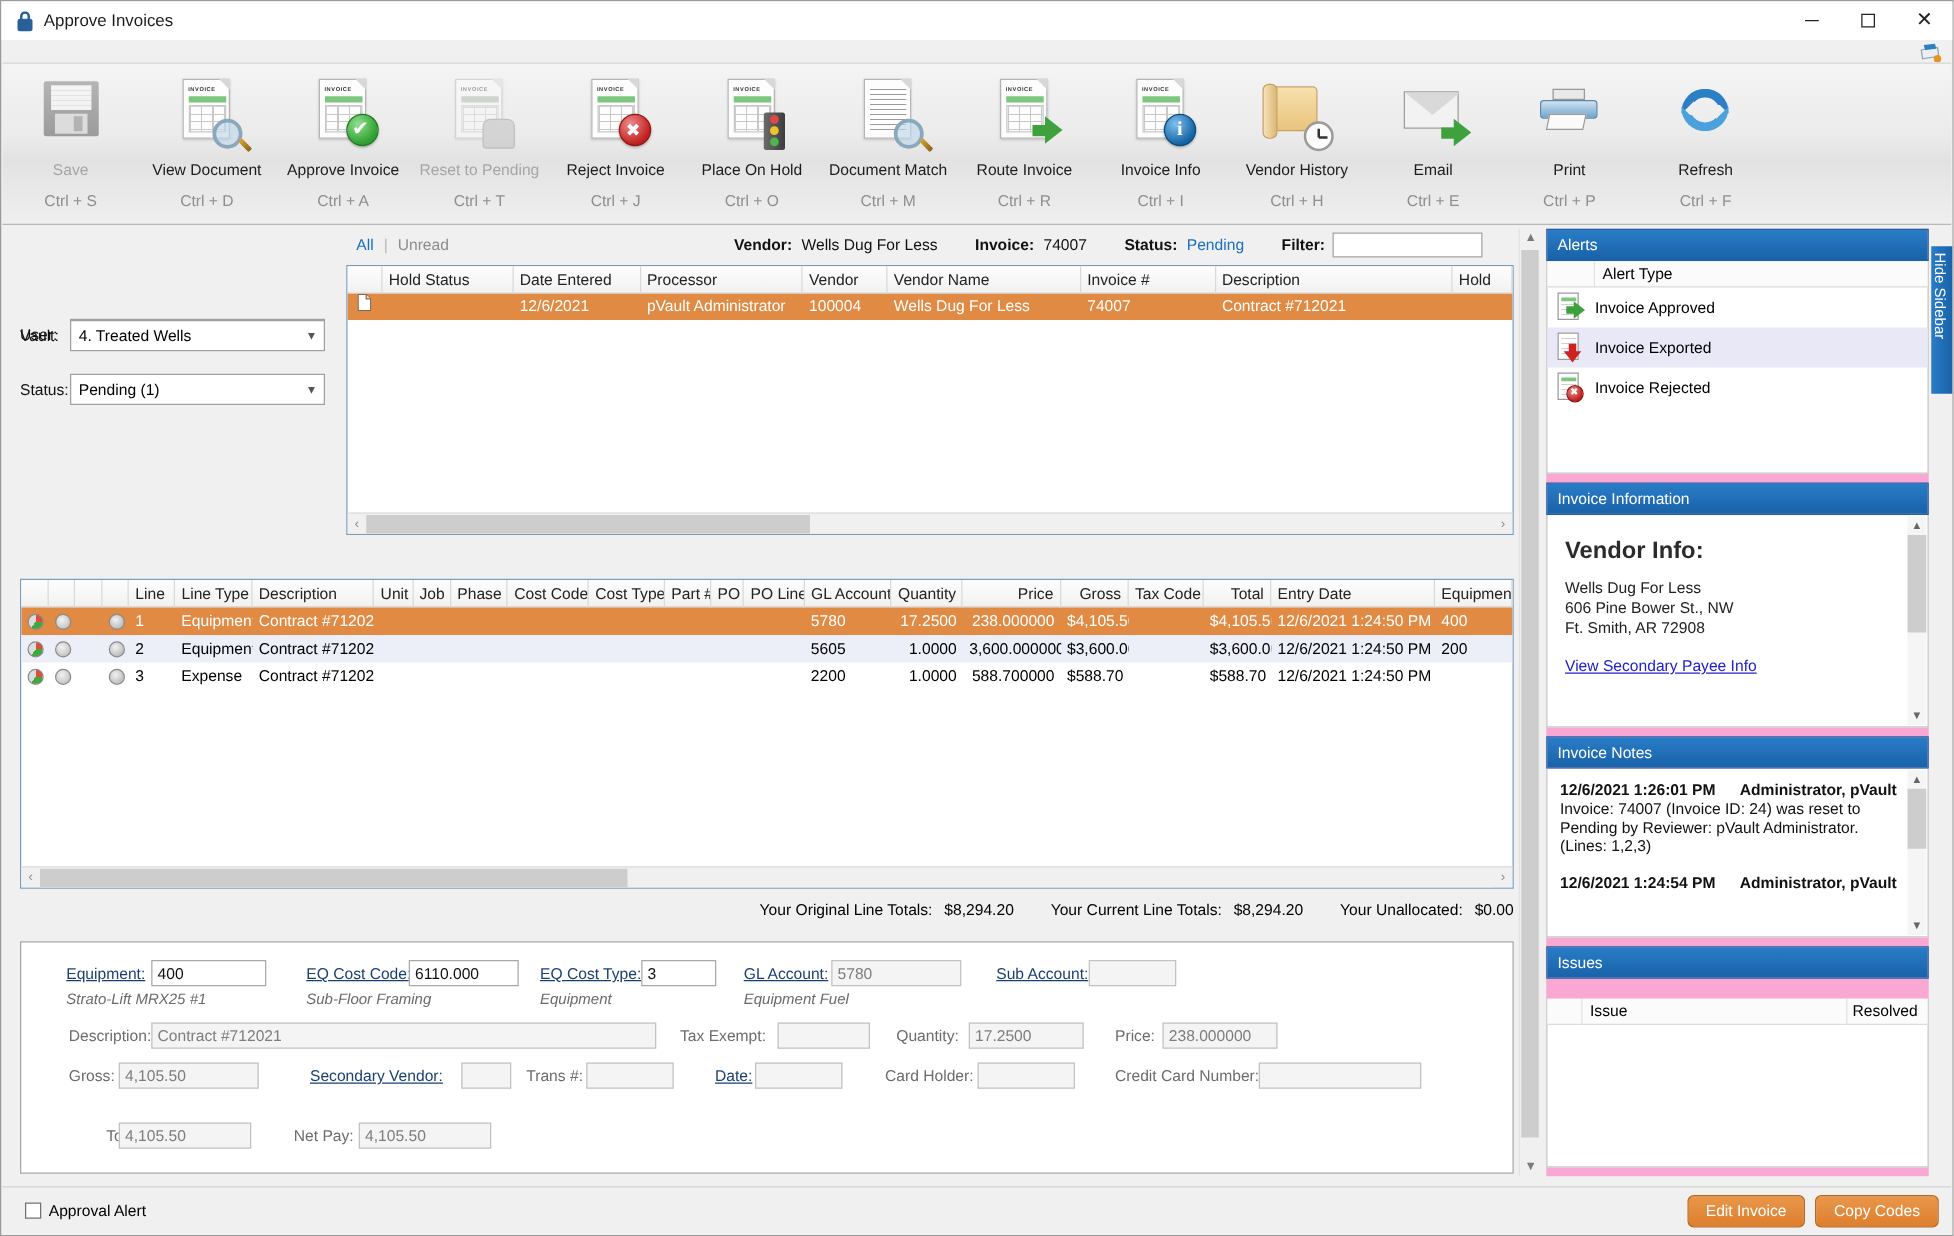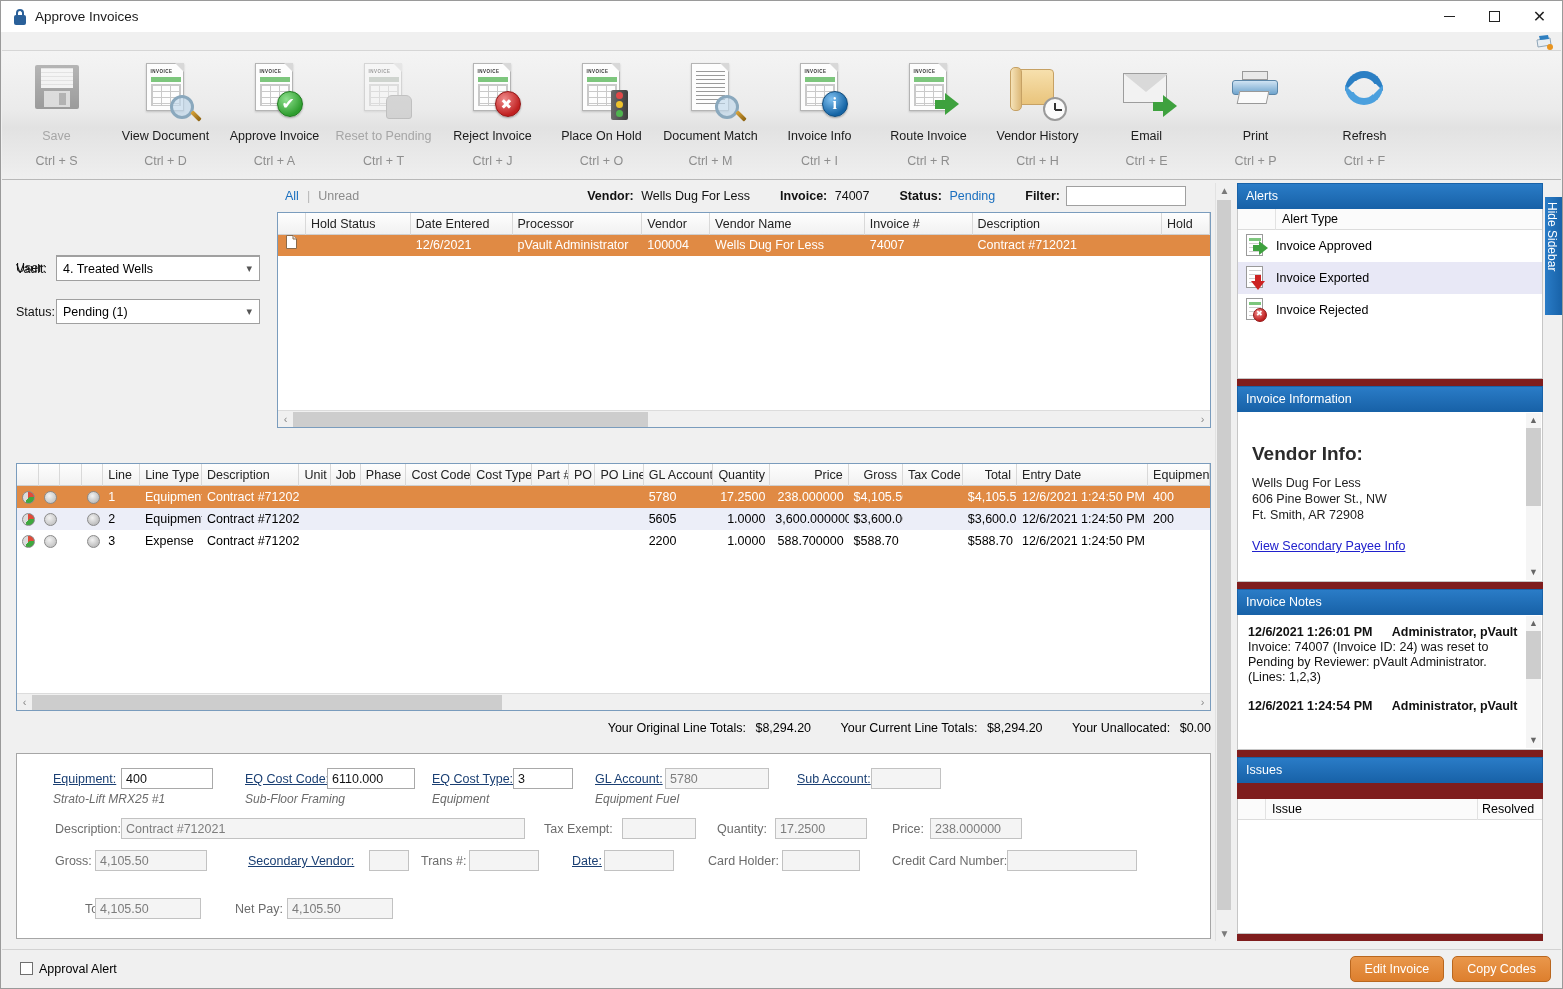--- a/index.html
+++ b/index.html
@@ -280,21 +280,21 @@
 
   
   .center-vscroll {
     position: absolute; left: 1214px; top: 182px; width: 17px; height: 758px;
     background: #f0f0f0; border-left: 1px solid #e2e2e2;
   }
   .center-vscroll .arr { width: 17px; height: 15px; text-align: center; color: #7a7a7a; font-size: 10px; line-height: 15px; }
   .center-vscroll .thumb { position: absolute; left: 1px; top: 17px; width: 14px; height: 710px; background: #cdcdcd; }
 
   
-  .sidebar { position: absolute; left: 1236px; top: 182px; width: 306px; height: 758px; background: #7f1d1d; }
+  .sidebar { position: absolute; left: 1236px; top: 182px; width: 306px; height: 758px; background: #f9a8d4; }
   .sb-title {
     height: 26px; background: linear-gradient(to bottom,#2a7cc7,#1862a8);
     color: #fff; font-size: 12.5px; display: flex; align-items: center; padding-left: 8px;
     border: 1px solid #1862a8;
   }
   .sb-body { background: #fff; border: 1px solid #c6c6c6; border-top: none; position: relative; }
   .alert-head { display: flex; height: 21px; align-items: center; font-size: 12.5px;
     background: #fbfbfb; border-bottom: 1px solid #dcdcdc; }
   .alert-row { display: flex; align-items: center; height: 32px; font-size: 12.5px; padding-left: 4px; }
   .alert-row.sel { background: #e8e8f6; }
@@ -478,38 +478,38 @@
       <div class="ri-shortcut">Ctrl + M</div>
     </div>
 
     <div class="ribbon-item">
       <div class="icon-wrap">
         <span class="doc">
             <span class="hdr">INVOICE</span>
             <span class="greenbar"></span>
             <span class="grid"></span>
           </span>
-        <span class="badge badge-blue"></span>
-      </div>
-      <div class="ri-label">Invoice Info</div>
-      <div class="ri-shortcut">Ctrl + I</div>
+        <span class="arrow-green"></span>
+          <span class="arrow-green-tail"></span>
+      </div>
+      <div class="ri-label">Route Invoice</div>
+      <div class="ri-shortcut">Ctrl + R</div>
     </div>
 
     <div class="ribbon-item">
       <div class="icon-wrap">
         <span class="doc">
             <span class="hdr">INVOICE</span>
             <span class="greenbar"></span>
             <span class="grid"></span>
           </span>
-        <span class="arrow-green"></span>
-          <span class="arrow-green-tail"></span>
-      </div>
-      <div class="ri-label">Route Invoice</div>
-      <div class="ri-shortcut">Ctrl + R</div>
+        <span class="badge badge-blue"></span>
+      </div>
+      <div class="ri-label">Invoice Info</div>
+      <div class="ri-shortcut">Ctrl + I</div>
     </div>
 
     <div class="ribbon-item">
       <div class="icon-wrap">
         <span class="scroll-icon"></span>
         <span class="clock"></span>
       </div>
       <div class="ri-label">Vendor History</div>
       <div class="ri-shortcut">Ctrl + H</div>
     </div>
@@ -862,21 +862,21 @@
               <span class="gl"></span>
             </span>
           <span class="x-red"></span>
         </span>
         <span>Invoice Rejected</span>
       </div>
     </div>
 
     <div class="sb-title" style="margin-top:7px;">Invoice Information</div>
     <div class="sb-body" style="height:170px;">
-      <div class="vendor-info" style="padding:31px 14px 0 14px;">
+      <div class="vendor-info" style="padding:18px 14px 0 14px;">
         <h2>Vendor Info:</h2>
         <p>Wells Dug For Less</p>
         <p>606 Pine Bower St., NW</p>
         <p>Ft. Smith, AR 72908</p>
         <a class="vendor-link" href="#">View Secondary Payee Info</a>
       </div>
       <div class="vscroll-mini">
         <div class="arr">▲</div>
         <div class="thumb" style="top:15px;height:78px;"></div>
         <div class="arr" style="position:absolute;bottom:0;">▼</div>

